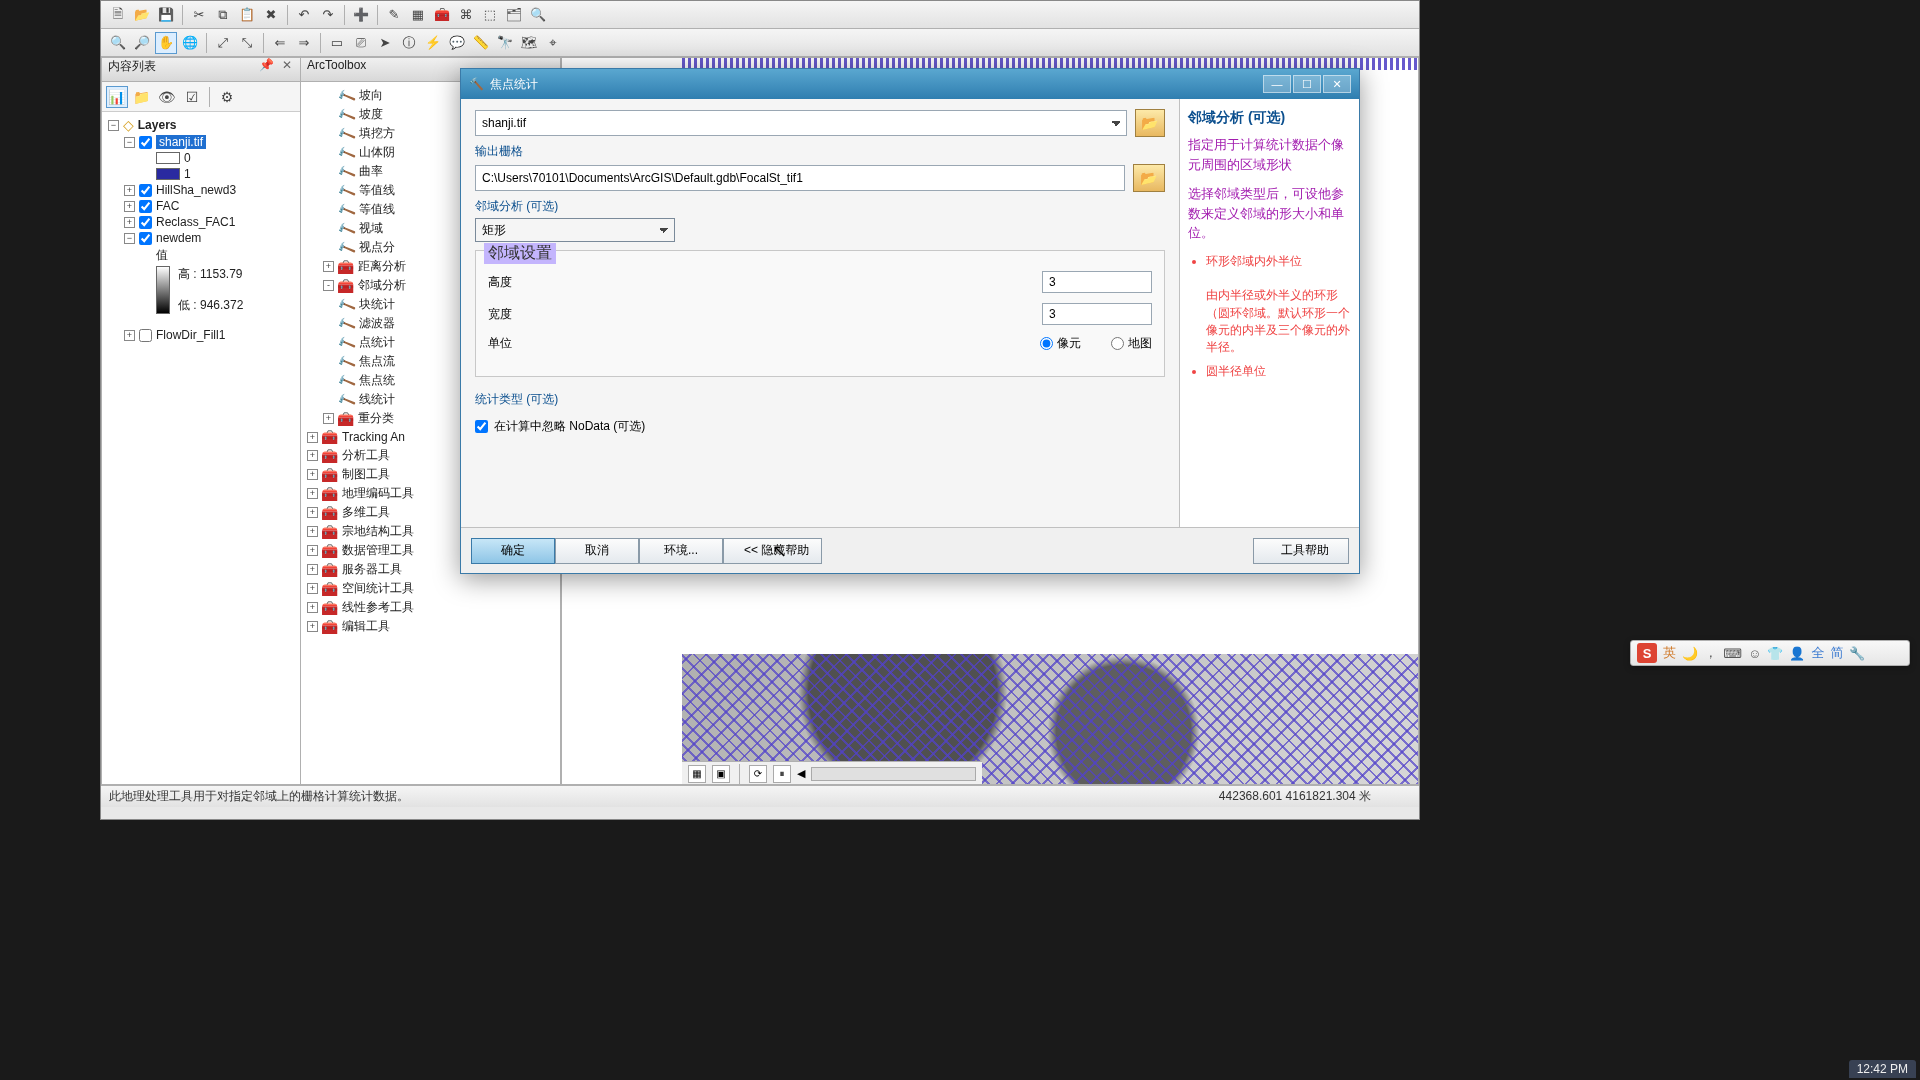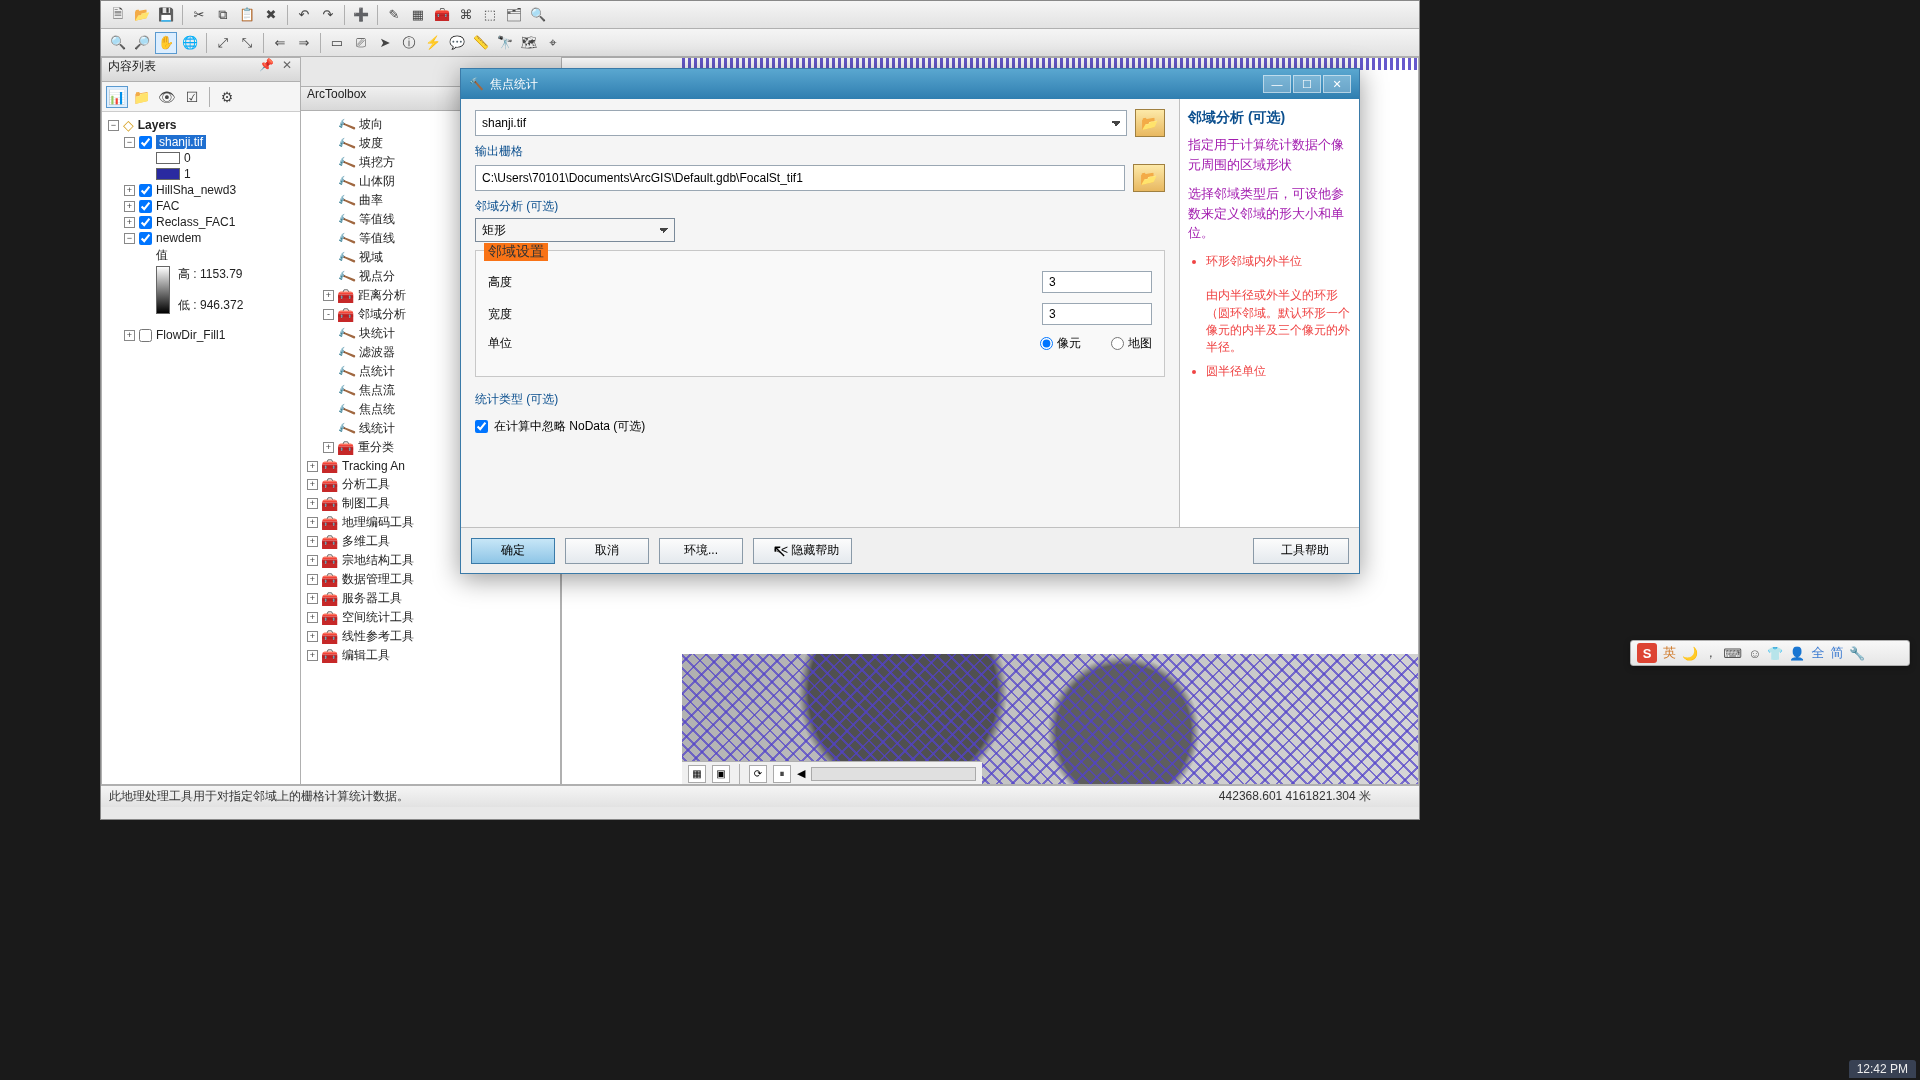--- a/index.html
+++ b/index.html
@@ -23,21 +23,21 @@
 .tree { padding:4px 2px; overflow:auto; flex:1; background:#fff; }
 .tree-row { display:flex; align-items:center; gap:4px; padding:1px 2px; white-space:nowrap; font-size:12px; color:#222;}
 .exp { width:11px; height:11px; border:1px solid #888; display:inline-flex; align-items:center; justify-content:center; font-size:9px; line-height:1; cursor:pointer; background:#fff; color:#444;}
 .chk { width:13px; height:13px; }
 .ly { font-weight:bold; }
 .hl { background:#1f6fd0; color:#fff; padding:0 3px; }
 .swatch{ width:24px; height:12px; border:1px solid #666; display:inline-block;}
 .grad { width:14px; height:48px; background:linear-gradient(#fff,#000); border:1px solid #666; }
 .ind0{padding-left:4px}.ind1{padding-left:20px}.ind2{padding-left:36px}.ind3{padding-left:52px}
 
-.arctb { width:260px; display:flex; flex-direction:column; border-left:none;margin-top:29px;}
+.arctb { width:260px; display:flex; flex-direction:column; border-left:none;}
 .atree { flex:1; overflow:auto; background:#fff; padding:4px 2px;}
 .ticon { width:16px; height:16px; display:inline-flex; align-items:center; justify-content:center; }
 .hammer{ color:#2a2a2a; font-size:13px; transform:rotate(-25deg);}
 .toolbox{ color:#c04020; font-size:14px;}
 
 .maparea { flex:1; background:#fff; position:relative; overflow:hidden;}
 .maptop { position:absolute; left:120px; right:0; top:0; height:12px; background:repeating-linear-gradient(90deg,#4030c0 0 3px,#fff 3px 6px); opacity:.8;}
 .mapbot { position:absolute; left:120px; right:0; bottom:0; height:130px; background:
   radial-gradient(circle at 30% 30%, #444 0 18%, transparent 20%),
   radial-gradient(circle at 60% 60%, #555 0 15%, transparent 17%),
@@ -66,28 +66,28 @@
 .dlg-right ul{ padding-left:18px; font-size:12px; color:#ef4444;}
 .dlg-right li{ margin-bottom:6px; line-height:1.45;}
 .frow{ margin:4px 0;}
 .flabel{ font-size:12px; color:#0b4f8e; display:block; margin:6px 0 3px;}
 .combo, .txt{ width:100%; height:26px; border:1px solid #9aa7b3; background:#fff; padding:2px 6px; font-size:12px;}
 .combo{ appearance:none; background-image:linear-gradient(45deg,transparent 50%,#444 50%),linear-gradient(-45deg,transparent 50%,#444 50%); background-position: right 10px center, right 5px center; background-size:5px 5px; background-repeat:no-repeat;}
 .fld-row{ display:flex; align-items:center; gap:8px;}
 .fld-row .txt{ flex:1;}
 .browse{ width:32px; height:28px; border:1px solid #a08040; background:linear-gradient(#fde9a8,#e8b860); display:inline-flex; align-items:center; justify-content:center; font-size:14px; cursor:pointer;}
 .group{ border:1px solid #c8c8c8; padding:10px 12px 14px; margin-top:8px; background:#f9f9f9; position:relative;}
-.group .gtitle{ position:absolute; top:-8px; left:8px; background:#f97316; padding:0 4px; font-size:14px; color:#333;}
+.group .gtitle{ position:absolute; top:-8px; left:8px; background:#c4b5fd; padding:0 4px; font-size:16px; color:#333;}
 .grow{ display:flex; align-items:center; margin:10px 0;justify-content:space-between;}
 .grow label{ width:60px; font-size:12px;}
 .gin{ width:110px; height:22px; border:1px solid #9aa7b3; padding:2px 6px; font-size:12px; background:#fff;}
 .radios{ display:flex; gap:30px; align-items:center;}
 .radios label{ display:flex; align-items:center; gap:4px; width:auto;}
 .chkrow{ display:flex; align-items:center; gap:6px; margin-top:10px;}
-.dlg-btns{ height:46px; display:flex; align-items:center; justify-content:flex-start; gap:10px; border-top:1px solid #c0c0c0; background:#f0f0f0; padding:0 10px;}
+.dlg-btns{ height:46px; display:flex; align-items:center; justify-content:flex-start; border-top:1px solid #c0c0c0; background:#f0f0f0; padding:0 10px;}
 .dbtn{ min-width:84px; height:26px; border:1px solid #8a9aa8; background:linear-gradient(#fcfcfc,#e4e9ee); font-size:12px; cursor:pointer; padding:0 12px;}
 .dbtn.primary{ background:linear-gradient(#c7e6f7,#8ec5e6); border-color:#3a7aa8;}
 .helpbtn{ min-width:96px;padding-left:20px;}
 .cursor{ position:absolute; left:772px; top:540px; font-size:18px; color:#000; pointer-events:none; text-shadow:0 0 2px #fff;}
 
 
 .ime{ position:absolute; right:10px; top:640px; width:280px; height:26px; background:linear-gradient(#f8f8f8,#e6e6e6); border:1px solid #b0b0b0; border-radius:3px; display:flex; align-items:center; gap:6px; padding:0 6px; box-shadow:0 2px 6px rgba(0,0,0,.25);}
 .ime .sogou{ width:20px;height:20px; background:#d43; color:#fff; display:flex;align-items:center;justify-content:center; font-weight:bold; border-radius:3px; font-size:13px;}
 .ime span{ font-size:13px; color:#555;}
 .ime .blue{ color:#3a7ad0;}

